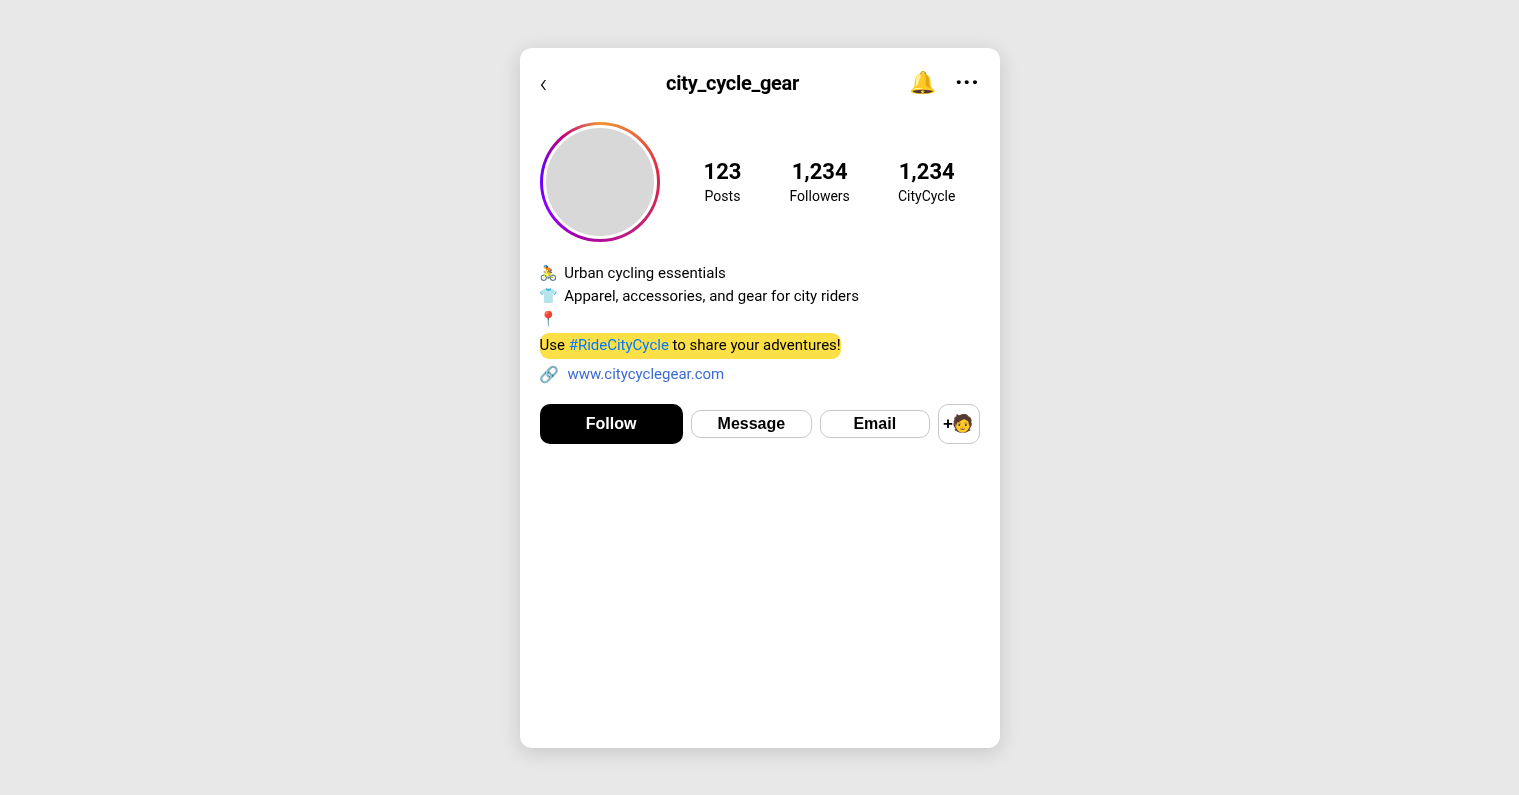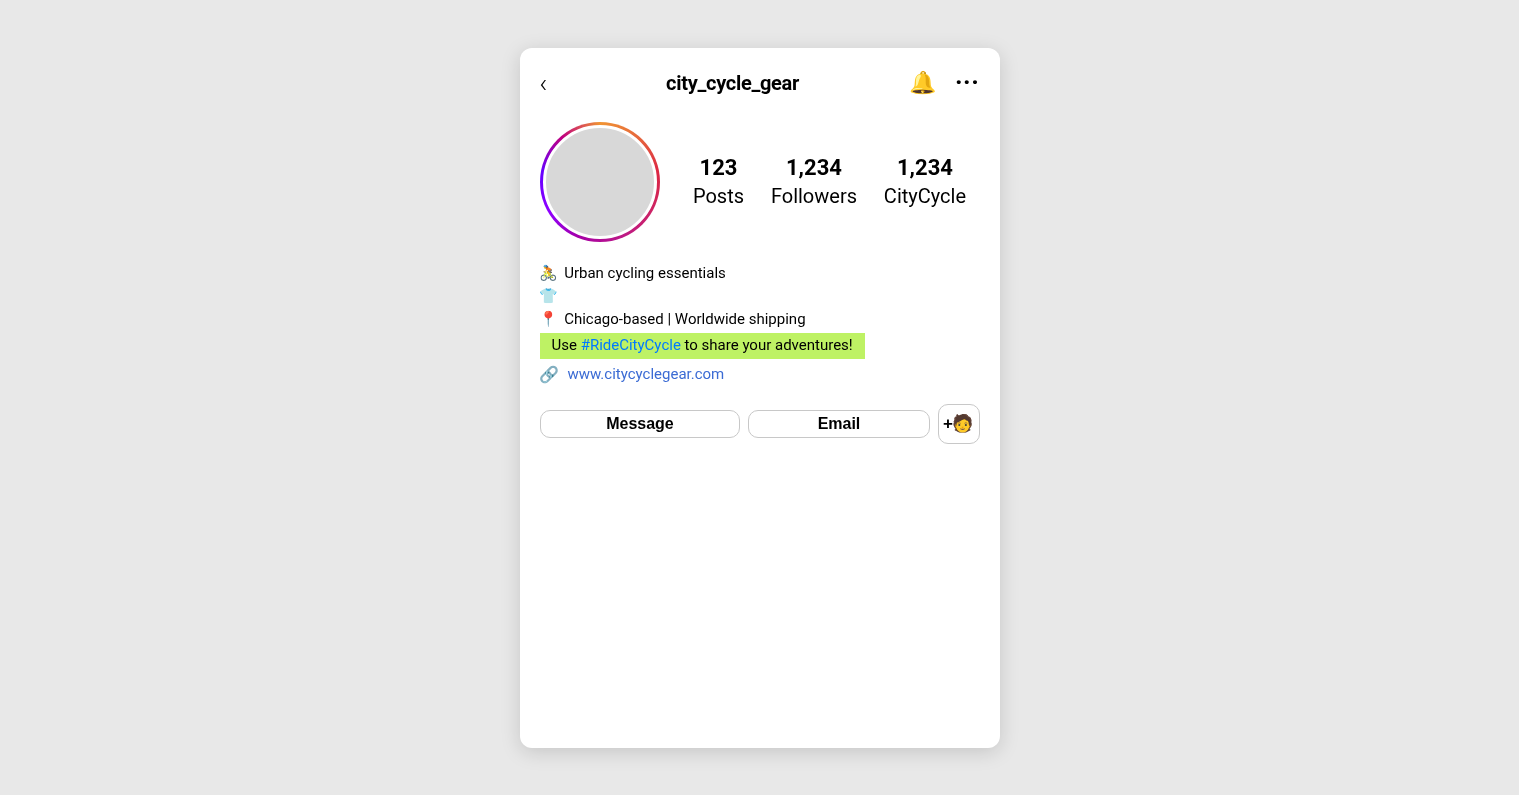--- a/index.html
+++ b/index.html
@@ -108,21 +108,21 @@
     }
 
     .stat-number {
       font-size: 22px;
       font-weight: 700;
       color: #000;
       line-height: 1.2;
     }
 
     .stat-label {
-      font-size: 20px;
+      font-size: 14px;
       color: #000;
       font-weight: 400;
     }
 
     
     .bio-section {
       padding: 4px 20px 12px 20px;
     }
 
     .display-name {
@@ -140,23 +140,24 @@
       align-items: flex-start;
       gap: 6px;
     }
 
     .bio-emoji {
       font-size: 15px;
       flex-shrink: 0;
     }
 
     .bio-highlight {
-      background: #bef264;
-      padding: 1px 12px;
+      background: #fde047;
+      padding: 1px 0;
       display: inline;
+      border-radius: 9px;
     }
 
     .bio-hashtag {
       color: #007AFF;
     }
 
     .bio-link-row {
       display: flex;
       align-items: center;
       gap: 8px;
@@ -274,40 +275,41 @@
 
   <div class="bio-section">
 
     <div class="bio-line">
       <span class="bio-emoji">🚴</span>
       <span>Urban cycling essentials</span>
     </div>
 
     <div class="bio-line">
       <span class="bio-emoji">👕</span>
+      <span>Apparel, accessories, and gear for city riders</span>
     </div>
 
     <div class="bio-line">
       <span class="bio-emoji">📍</span>
-      <span>Chicago-based | Worldwide shipping</span>
     </div>
 
     <div class="bio-line" style="margin-top:2px;">
       <span class="bio-highlight">
         Use <span class="bio-hashtag">#RideCityCycle</span> to share your adventures!
       </span>
     </div>
 
     <div class="bio-link-row">
       <span class="link-icon">🔗</span>
       <a class="bio-link" href="#">www.citycyclegear.com</a>
     </div>
   </div>
 
   <div class="buttons-row">
+    <button class="btn btn-follow">Follow</button>
     <button class="btn btn-message">Message</button>
     <button class="btn btn-email">Email</button>
     <button class="btn btn-add">
       <span class="add-person-icon">+🧑</span>
     </button>
   </div>
 
 </div>
 
 </body></html>

